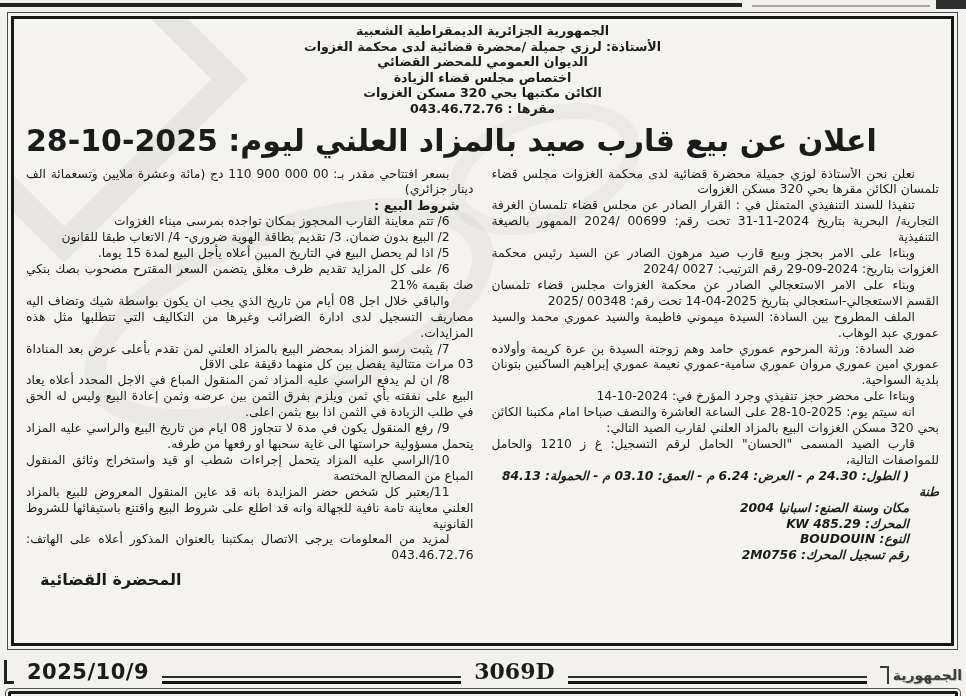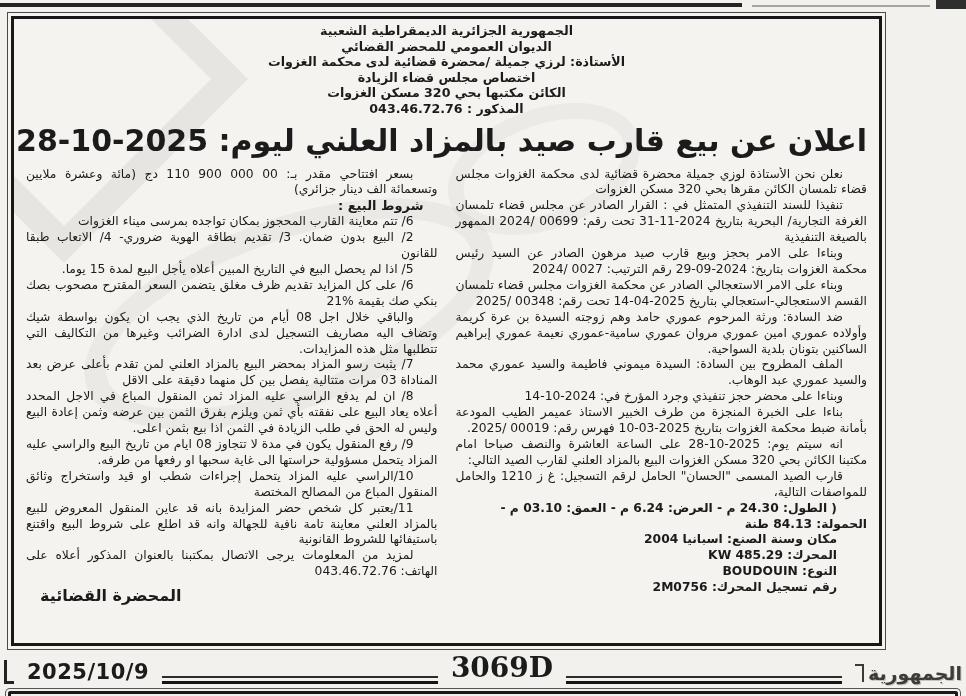--- a/index.html
+++ b/index.html
@@ -13,21 +13,21 @@
   }
   .page { position: relative; width: 966px; height: 696px; background: #f2f1ed; }
 
   
   .ts-a { position: absolute; top: 3px; left: 0; width: 742px; height: 4px; background: #242424; }
   .ts-b { position: absolute; top: 5px; left: 752px; width: 178px; height: 2px; background: #a7a5a0; }
   .ts-c { position: absolute; top: 0; left: 936px; width: 30px; height: 9px; background: #2e2e2e; }
 
   
   .frame {
-    position: absolute; top: 12px; left: 7px; width: 879px; height: 638px;
+    position: absolute; top: 12px; left: 7px; width: 951px; height: 638px;
     border: 1px solid #4a4a48; padding: 3px; background: #f4f3ef;
   }
   .frame-inner {
     width: 100%; height: 100%;
     border: 3px solid #171717;
     padding: 4px 12px 2px;
     position: relative; overflow: hidden;
   }
 
   
@@ -47,33 +47,33 @@
   .title {
     margin: 5px 0 7px; text-align: left;
     font-size: 30px; font-weight: bold; letter-spacing: -0.3px;
     line-height: 38px; white-space: nowrap;
   }
 
   .columns { display: flex; direction: rtl; gap: 18px; height: 482px; overflow: hidden; }
   .col { flex: 1 1 0; text-align: justify; }
   .col p { margin: 0; font-size: 12.3px; line-height: 15.9px; text-indent: 24px; }
   .col p.heading { font-weight: bold; font-size: 13px; text-indent: 14px; }
-  .col p.spec { text-align: right; font-weight: bold; text-indent: 30px; }
+  .col p.spec { text-align: right; font-weight: bold; text-indent: 30px; font-style: italic; }
   .signature { font-weight: bold; font-size: 16px; text-align: left; padding-left: 14px; margin-top: 6px; }
 
   
   .footer { position: absolute; top: 654px; left: 4px; width: 958px; height: 30px;
             display: flex; align-items: flex-end; gap: 13px; direction: ltr; }
   .corner { width: 10px; height: 24px; border-left: 3px solid #222; border-bottom: 3px solid #222; }
   .pub-date { font-size: 21px; font-weight: bold; letter-spacing: .5px; }
   .rule { flex: 1 1 0; height: 8px; border-top: 2px solid #2c2c2c; border-bottom: 3px solid #151515; }
-  .ad-ref { font-family: "DejaVu Serif", serif; font-size: 28px; font-weight: bold; margin-top: 13px; }
+  .ad-ref { font-family: "DejaVu Serif", serif; font-size: 22px; font-weight: bold; margin-top: 13px; }
   .logo-wrap { display: flex; align-items: center; gap: 4px; }
   .logo-bracket { width: 9px; height: 18px; border-right: 2px solid #3a3a3a; border-top: 2px solid #3a3a3a; }
-  .np-logo { font-size: 19px; font-weight: bold; color: #3c3c3a; letter-spacing: 1px;
+  .np-logo { font-size: 14px; font-weight: bold; color: #3c3c3a; letter-spacing: 1px;
              text-shadow: 1px 1px 0 #c4c2bc; direction: rtl; }
 
   
   .next-edge { position: absolute; top: 688px; left: 5px; width: 956px; height: 14px;
                border: 1px solid #55534f; border-bottom: none; border-radius: 5px 5px 0 0; padding: 2px 2px 0; }
   .next-edge-inner { width: 100%; height: 100%; border: 3px solid #1a1a1a; border-bottom: none;
                      border-radius: 3px 3px 0 0; }
 </style>
 </head>
 <body>
@@ -88,40 +88,39 @@
     <div class="frame-inner">
 
       <div class="wm wm1"></div>
       <div class="wm wm2"></div>
       <div class="wm wm3"></div>
 
       <div class="content">
 
         <div class="hdr">
           <div>الجمهورية الجزائرية الديمقراطية الشعبية</div>
+          <div>الأستاذة: لرزي جميلة /محضرة قضائية لدى محكمة الغزوات</div>
           <div>الديوان العمومي للمحضر القضائي</div>
-          <div>الأستاذة: لرزي جميلة /محضرة قضائية لدى محكمة الغزوات</div>
           <div>اختصاص مجلس قضاء الزيادة</div>
           <div>الكائن مكتبها بحي 320 مسكن الغزوات</div>
-          <div>المذكور : 043.46.72.76</div>
+          <div>مقرها : 043.46.72.76</div>
         </div>
 
         <div class="title">اعلان عن بيع قارب صيد بالمزاد العلني ليوم: 2025-10-28</div>
 
         <div class="columns">
 
           <section class="col">
             <p>نعلن نحن الأستاذة لوزي جميلة محضرة قضائية لدى محكمة الغزوات مجلس قضاء تلمسان الكائن مقرها بحي 320 مسكن الغزوات</p>
             <p>تنفيذا للسند التنفيذي المتمثل في : القرار الصادر عن مجلس قضاء تلمسان الغرفة التجارية/ البحرية بتاريخ 2024-11-31 تحت رقم: 00699 /2024 الممهور بالصيغة التنفيذية</p>
             <p>وبناءا على الامر بحجز وبيع قارب صيد مرهون الصادر عن السيد رئيس محكمة الغزوات بتاريخ: 2024-09-29 رقم الترتيب: 0027 /2024</p>
             <p>وبناء على الامر الاستعجالي الصادر عن محكمة الغزوات مجلس قضاء تلمسان القسم الاستعجالي-استعجالي بتاريخ 2025-04-14 تحت رقم: 00348 /2025</p>
+            <p>الملف المطروح بين السادة: السيدة ميموني فاطيمة والسيد عموري محمد والسيد عموري عبد الوهاب.</p>
             <p>ضد السادة: ورثة المرحوم عموري حامد وهم زوجته السيدة بن عرة كريمة وأولاده عموري امين عموري مروان عموري سامية-عموري نعيمة عموري إبراهيم الساكنين بتونان بلدية السواحية.</p>
-            <p>الملف المطروح بين السادة: السيدة ميموني فاطيمة والسيد عموري محمد والسيد عموري عبد الوهاب.</p>
             <p>وبناءا على محضر حجز تنفيذي وجرد المؤرخ في: 2024-10-14</p>
-            <p>بناءا على الخبرة المنجزة من طرف الخبير الاستاذ عميمر الطيب المودعة بأمانة ضبط محكمة الغزوات بتاريخ 2025-03-10 فهرس رقم: 00019 /2025.</p>
             <p>انه سيتم يوم: 2025-10-28 على الساعة العاشرة والنصف صباحا امام مكتبنا الكائن بحي 320 مسكن الغزوات البيع بالمزاد العلني لقارب الصيد التالي:</p>
             <p>قارب الصيد المسمى "الحسان" الحامل لرقم التسجيل: غ ز 1210 والحامل للمواصفات التالية،</p>
             <p class="spec">( الطول: 24.30 م - العرض: 6.24 م - العمق: 03.10 م - الحمولة: 84.13 طنة</p>
             <p class="spec">مكان وسنة الصنع: اسبانيا 2004</p>
             <p class="spec">المحرك: 485.29 KW</p>
             <p class="spec">النوع: BOUDOUIN</p>
             <p class="spec">رقم تسجيل المحرك: 2M0756</p>
           </section>
 
           <section class="col">

